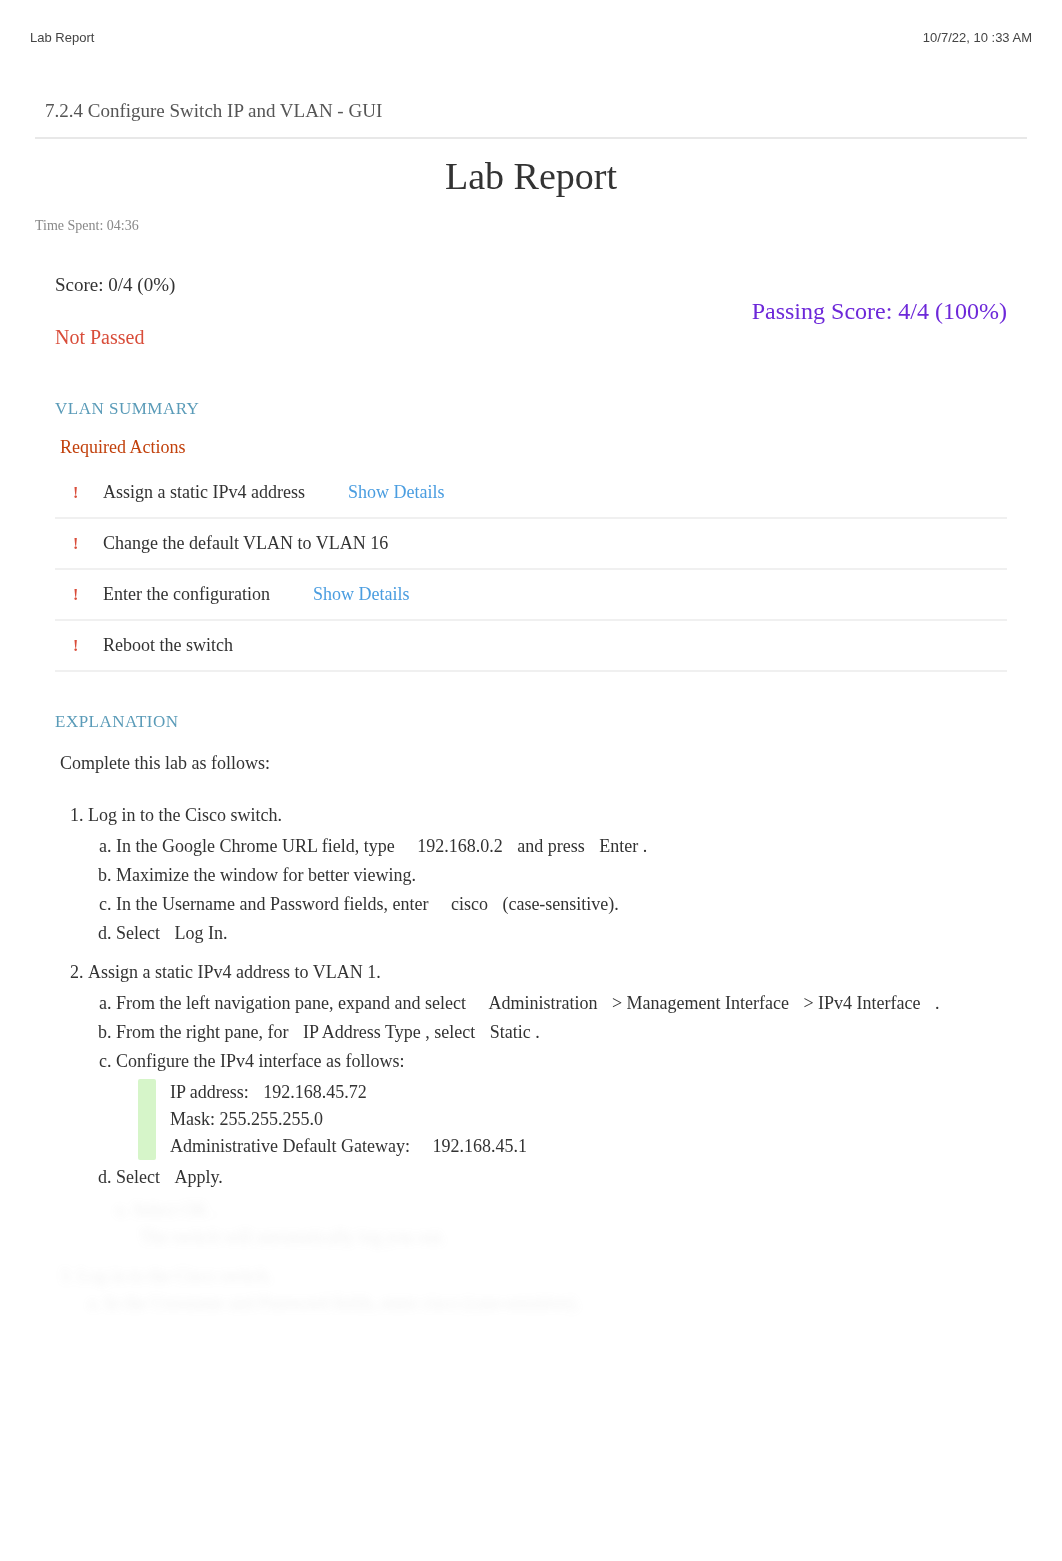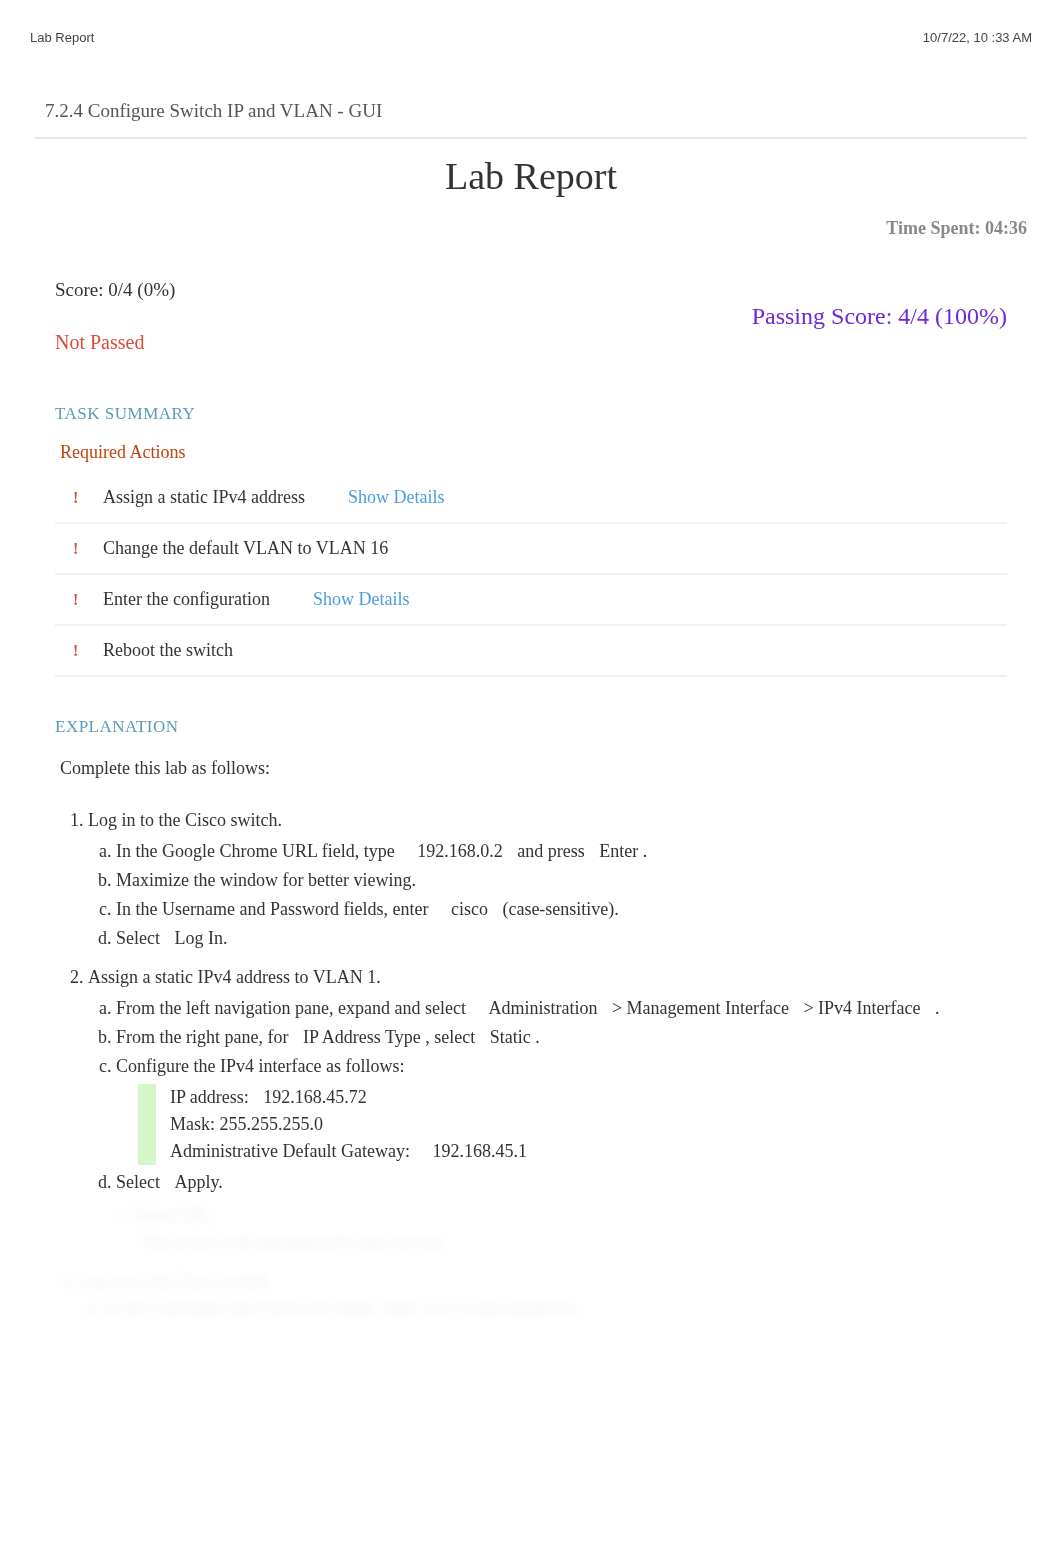--- a/index.html
+++ b/index.html
@@ -34,25 +34,24 @@
       margin-bottom: 15px;
     }
     .main-title {
       text-align: center;
       font-size: 38px;
       font-weight: normal;
       color: #333;
       margin: 15px 0;
     }
     .time-spent {
-      text-align: right;
-      font-size: 18px;
+      text-align: left;
+      font-size: 14px;
       color: #888;
       margin: 20px 0 40px 0;
-      font-weight: bold;
     }
     .score-row {
       display: flex;
       justify-content: space-between;
       align-items: center;
       padding: 0 20px;
       margin-bottom: 50px;
     }
     .score-left {
       display: flex;
@@ -185,21 +184,21 @@
   <div class="time-spent">Time Spent: 04:36</div>
 
   <div class="score-row">
     <div class="score-left">
       <span class="score-text">Score: 0/4 (0%)</span>
       <span class="not-passed">Not Passed</span>
     </div>
     <span class="passing-score">Passing Score: 4/4 (100%)</span>
   </div>
 
-  <div class="section-header">TASK SUMMARY</div>
+  <div class="section-header">VLAN SUMMARY</div>
   <div class="required-actions-label">Required Actions</div>
 
   <div class="action-list">
     <div class="action-item">
       <span class="excl-icon">!</span>
       <span class="action-text">Assign a static IPv4 address</span>
       <span class="show-details">Show Details</span>
     </div>
     <div class="action-item">
       <span class="excl-icon">!</span>

